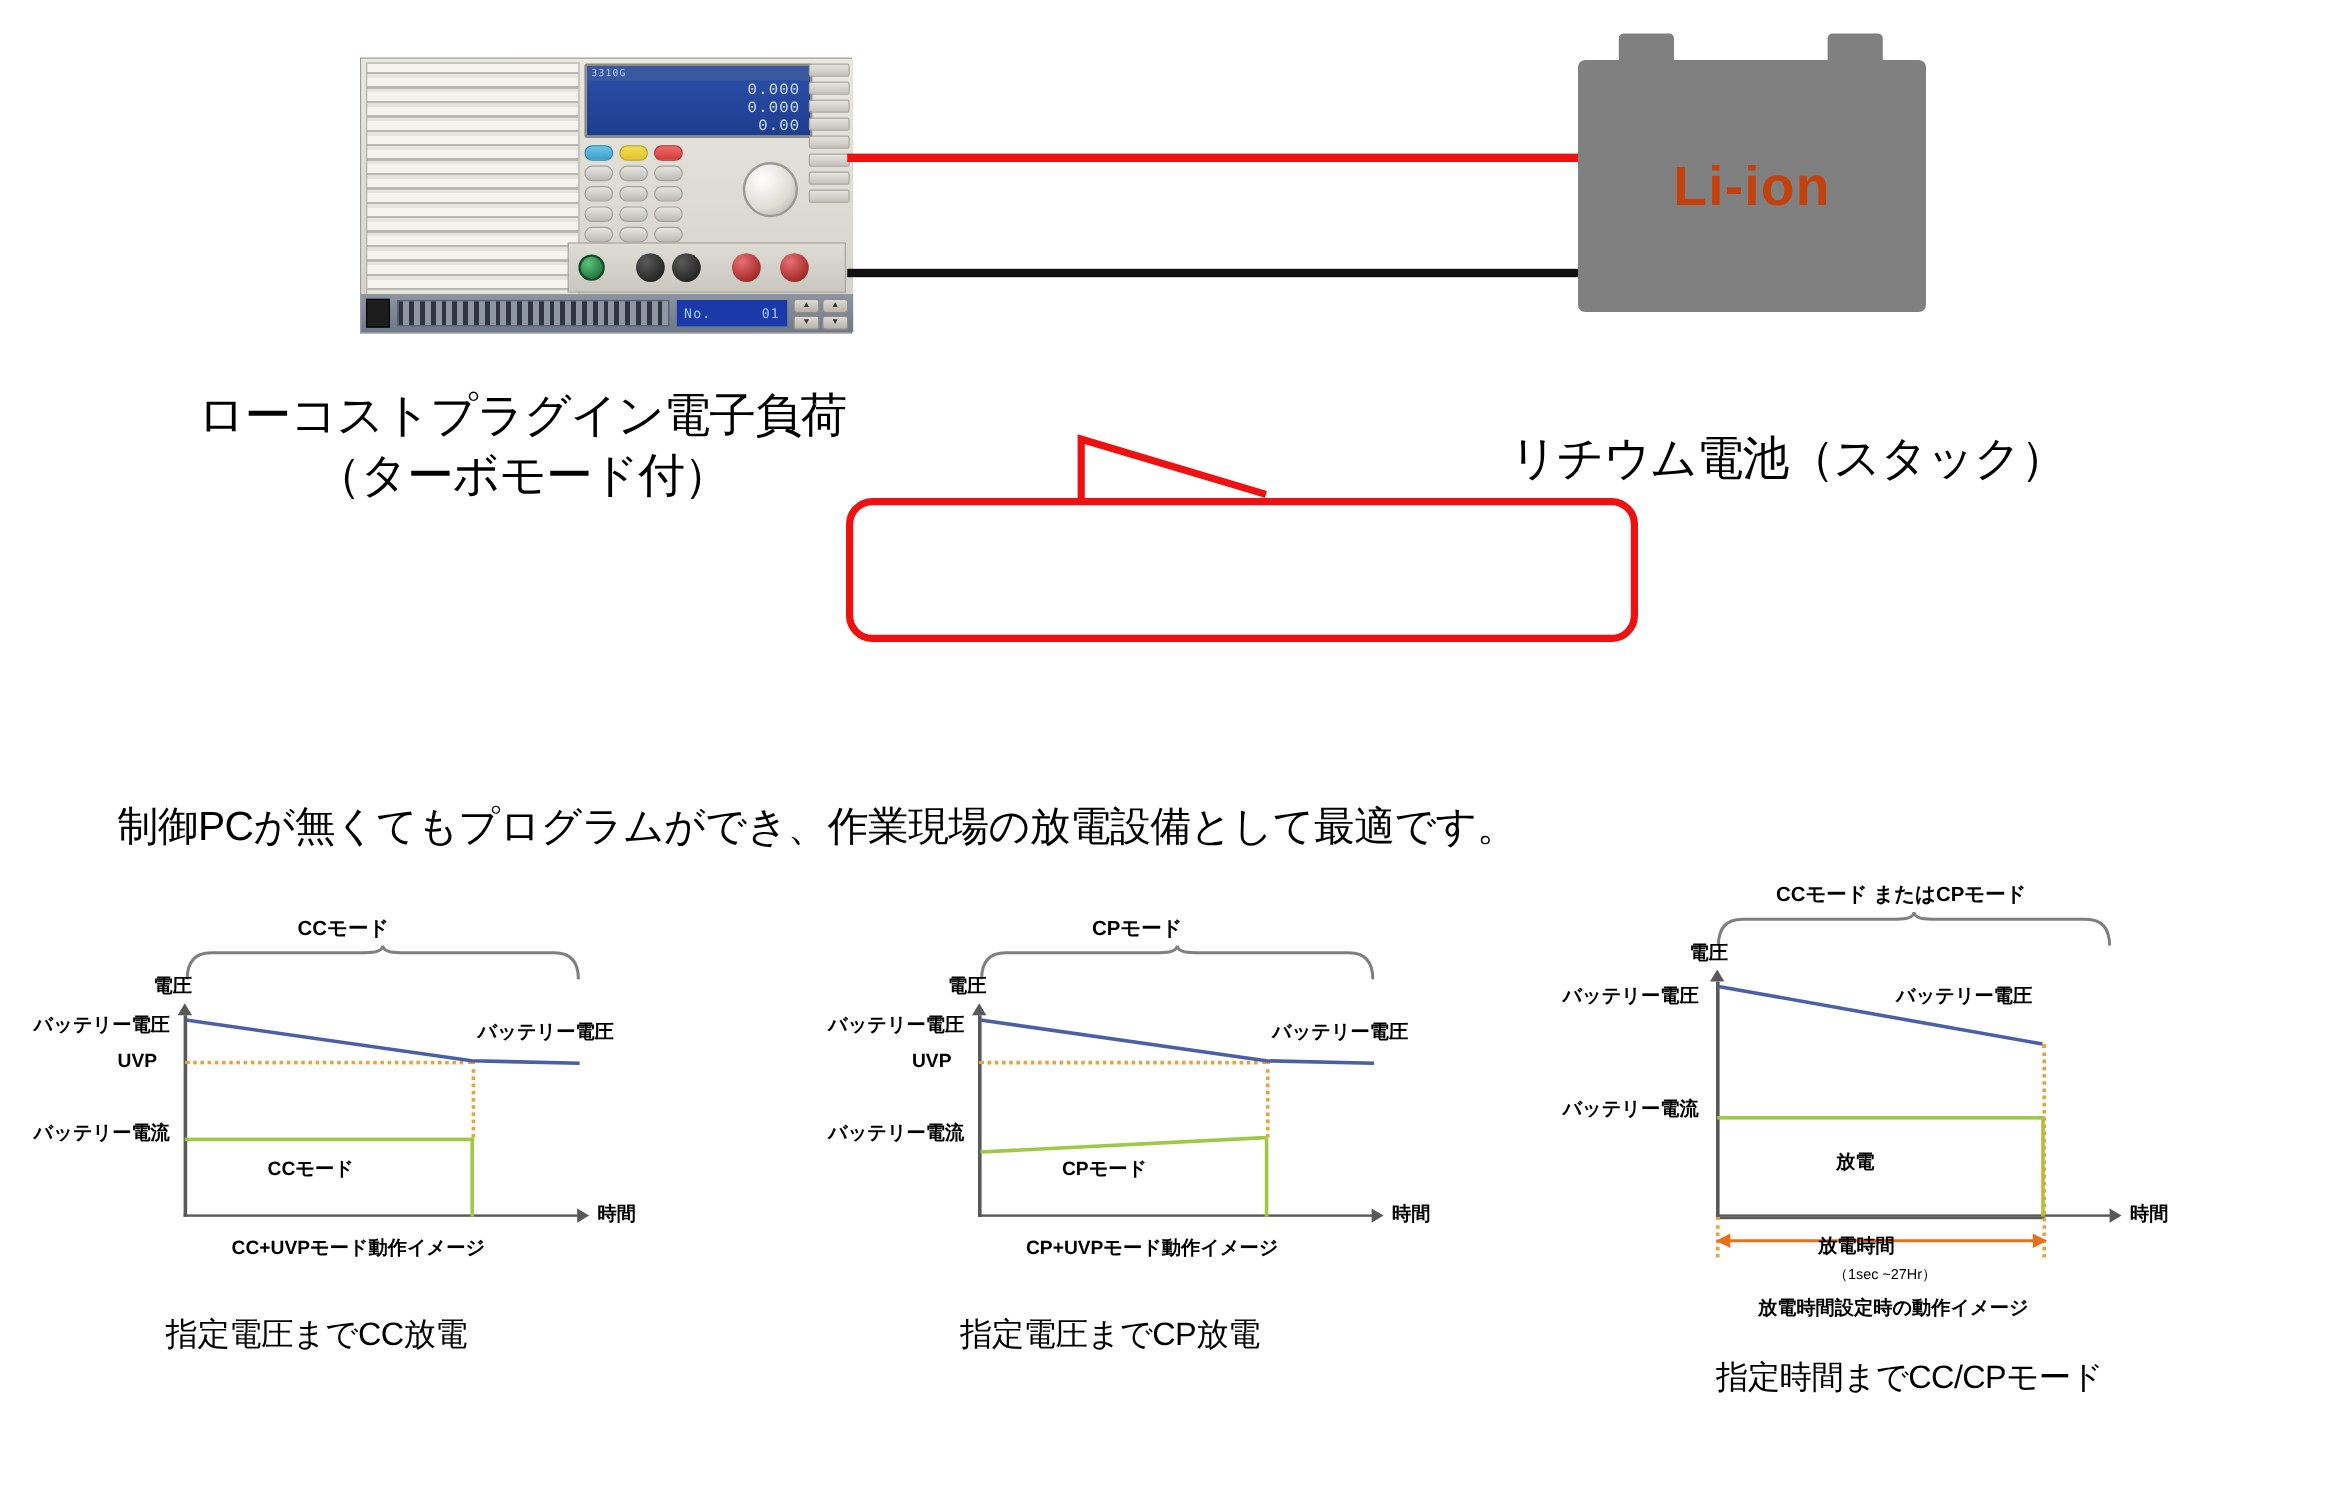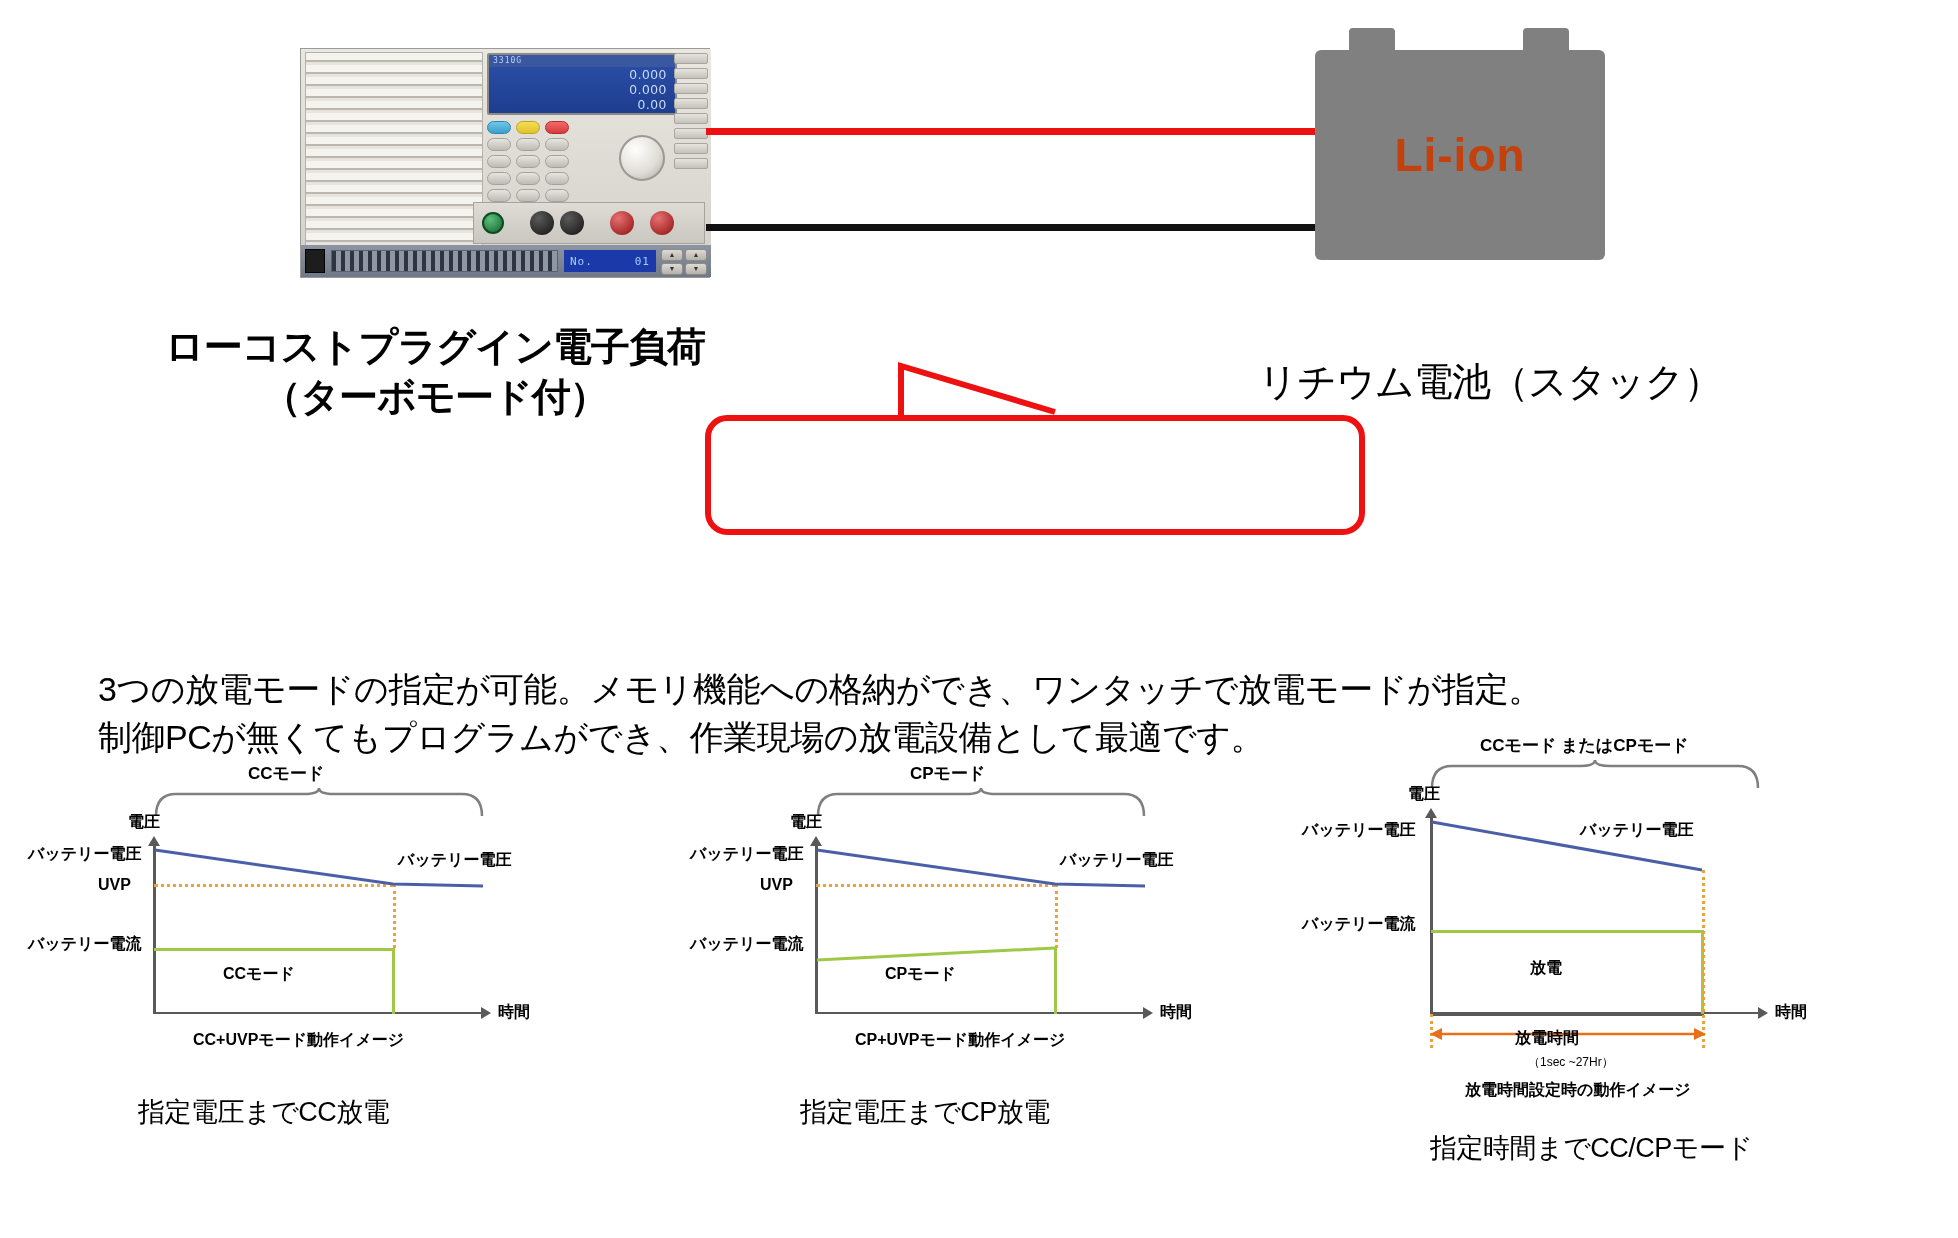--- a/index.html
+++ b/index.html
@@ -43,21 +43,21 @@
     border:2px solid #8c8a84;border-radius:2px;
     box-sizing:border-box;
     overflow:hidden;
   }
   #lcd-top{
     height:12px;background:#39589f;color:#bcd0ff;
     font-size:8px;letter-spacing:1px;padding-left:4px;line-height:12px;
     font-family:"DejaVu Sans Mono",monospace;
   }
   .lcd-row{
-    color:#cfe0ff;font-family:Liberation Sans, sans-serif;
+    color:#cfe0ff;font-family:Liberation Mono, monospace;
     font-size:13px;text-align:right;padding-right:8px;line-height:15px;
     letter-spacing:1px;
   }
   #keys{position:absolute;left:4px;top:72px;width:150px;}
   .kbrow{display:flex;gap:5px;margin-bottom:4px;}
   .kbtn{
     width:24px;height:13px;border-radius:7px;
     background:linear-gradient(180deg,#e7e5e0,#bdbbb4);
     border:1px solid #a3a19a;box-sizing:border-box;
   }
@@ -116,21 +116,21 @@
   #bat-label{position:absolute;left:0;top:22px;width:290px;height:210px;
     display:flex;align-items:center;justify-content:center;
     color:#c2410c;font-size:46px;font-weight:bold;letter-spacing:1px;}
 
   
   #wire-red{left:706px;top:128px;width:612px;height:7px;background:#ee1111;}
   #wire-blk{left:706px;top:224px;width:612px;height:7px;background:#111111;}
 
   
   #left-caption{left:155px;top:322px;width:560px;text-align:center;
-    font-size:39px;line-height:1.28;font-weight:700;letter-spacing:-1px;}
+    font-size:39px;line-height:1.28;font-weight:400;letter-spacing:-1px;}
   #left-caption div{white-space:nowrap;}
 
   
   #right-caption{left:1230px;top:355px;width:520px;text-align:center;
     font-size:39px;letter-spacing:-1px;font-weight:500;}
 
   
   #callout{left:705px;top:415px;width:660px;height:120px;
     border:6px solid #ee1111;border-radius:22px;background:#fff;
     display:flex;flex-direction:column;align-items:center;justify-content:center;
@@ -261,21 +261,20 @@
 <div class="abs" id="right-caption">リチウム電池（スタック）</div>
 
 <svg class="abs" id="callout-tail" width="260" height="62" viewBox="0 0 260 62">
   <polyline points="0,58 106,58 106,4 260,50" fill="none" stroke="#ee1111" stroke-width="6" stroke-linejoin="miter"></polyline>
 </svg>
 
 <div class="abs" id="callout">
 </div>
 
 <div class="abs" id="body-text">
-  <div>3つの放電モードの指定が可能。メモリ機能への格納ができ、ワンタッチで放電モードが指定。</div>
   <div>制御PCが無くてもプログラムができ、作業現場の放電設備として最適です。</div>
 </div>
 
 <div class="chart" id="chart1">
 
   <div class="brace-label" style="left:230px;top:0px;">CCモード</div>
   <svg class="abs" style="left:136px;top:26px;" width="330" height="30" viewBox="0 0 330 30">
     <path d="M2,28 Q2,6 22,6 L150,6 Q165,6 165,0 Q165,6 180,6 L308,6 Q328,6 328,28" fill="none" stroke="#7f7f7f" stroke-width="2.5"></path>
   </svg>
 

